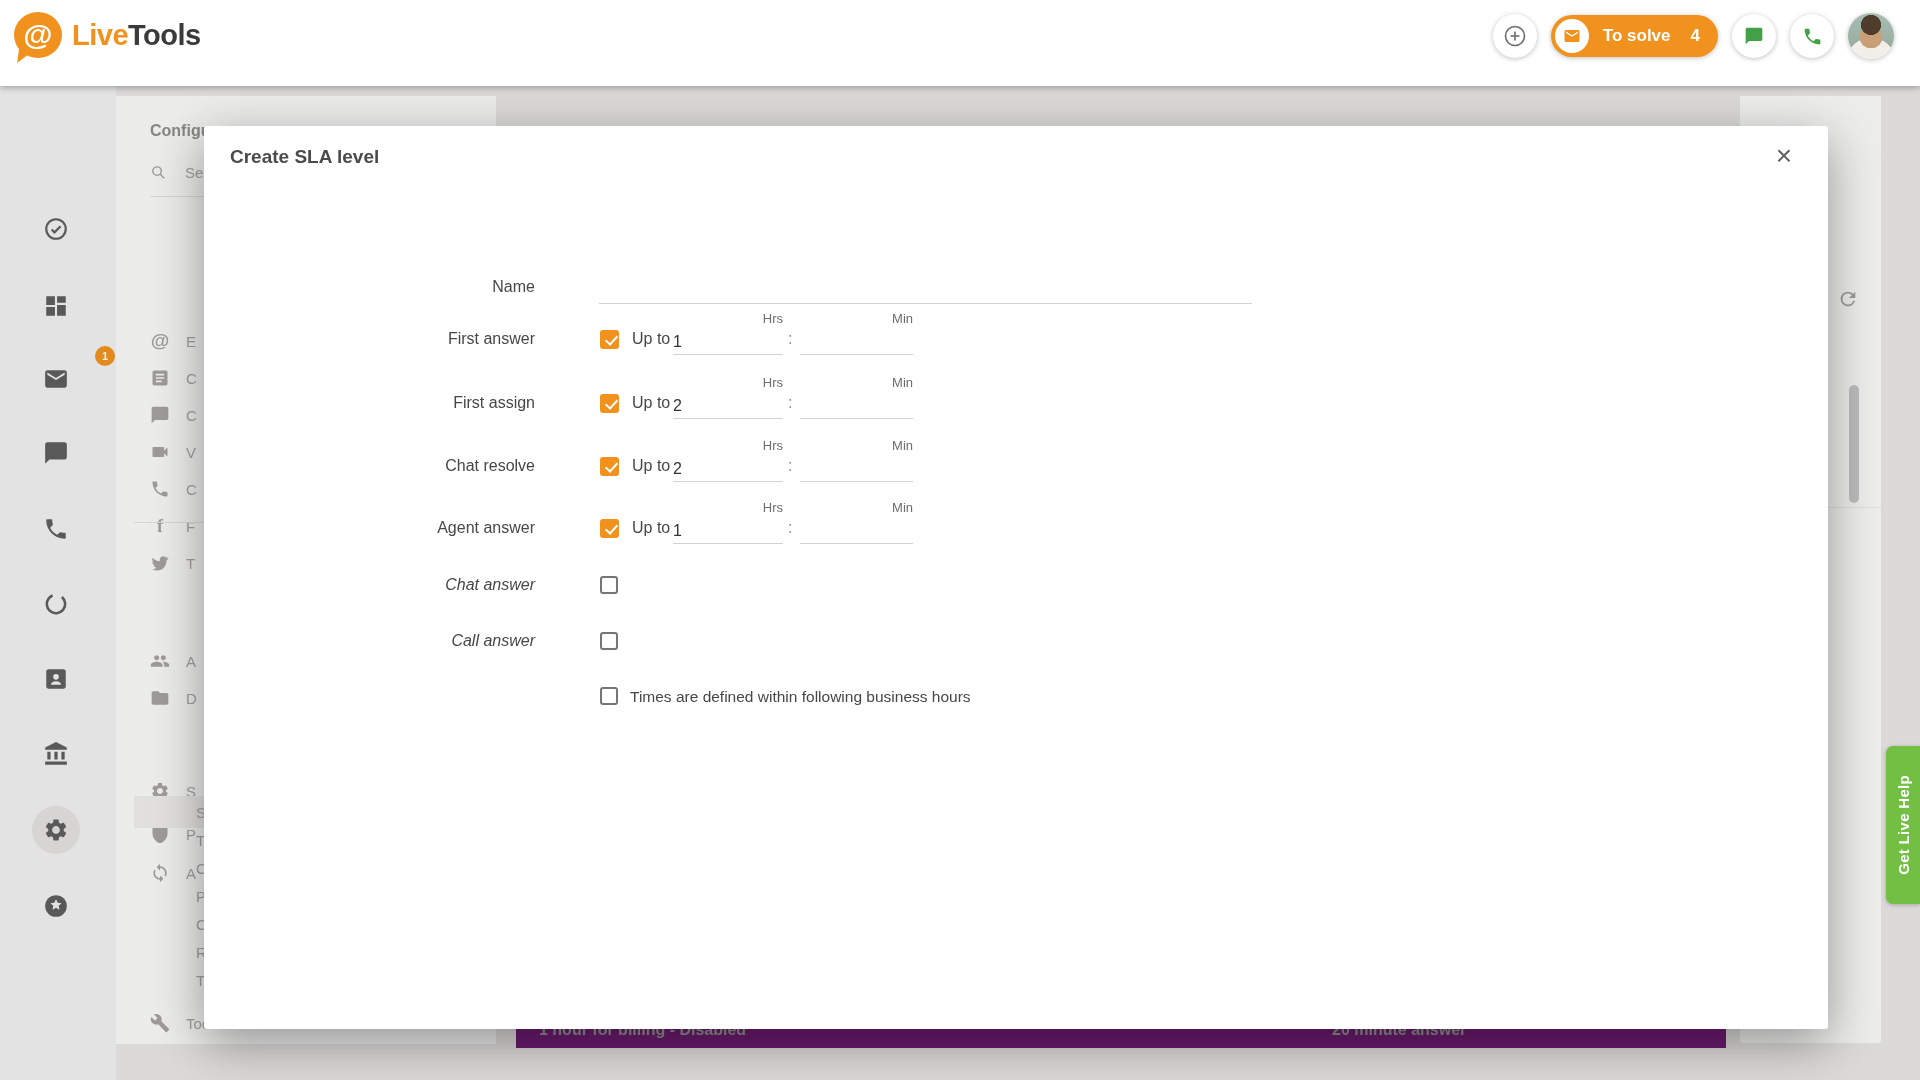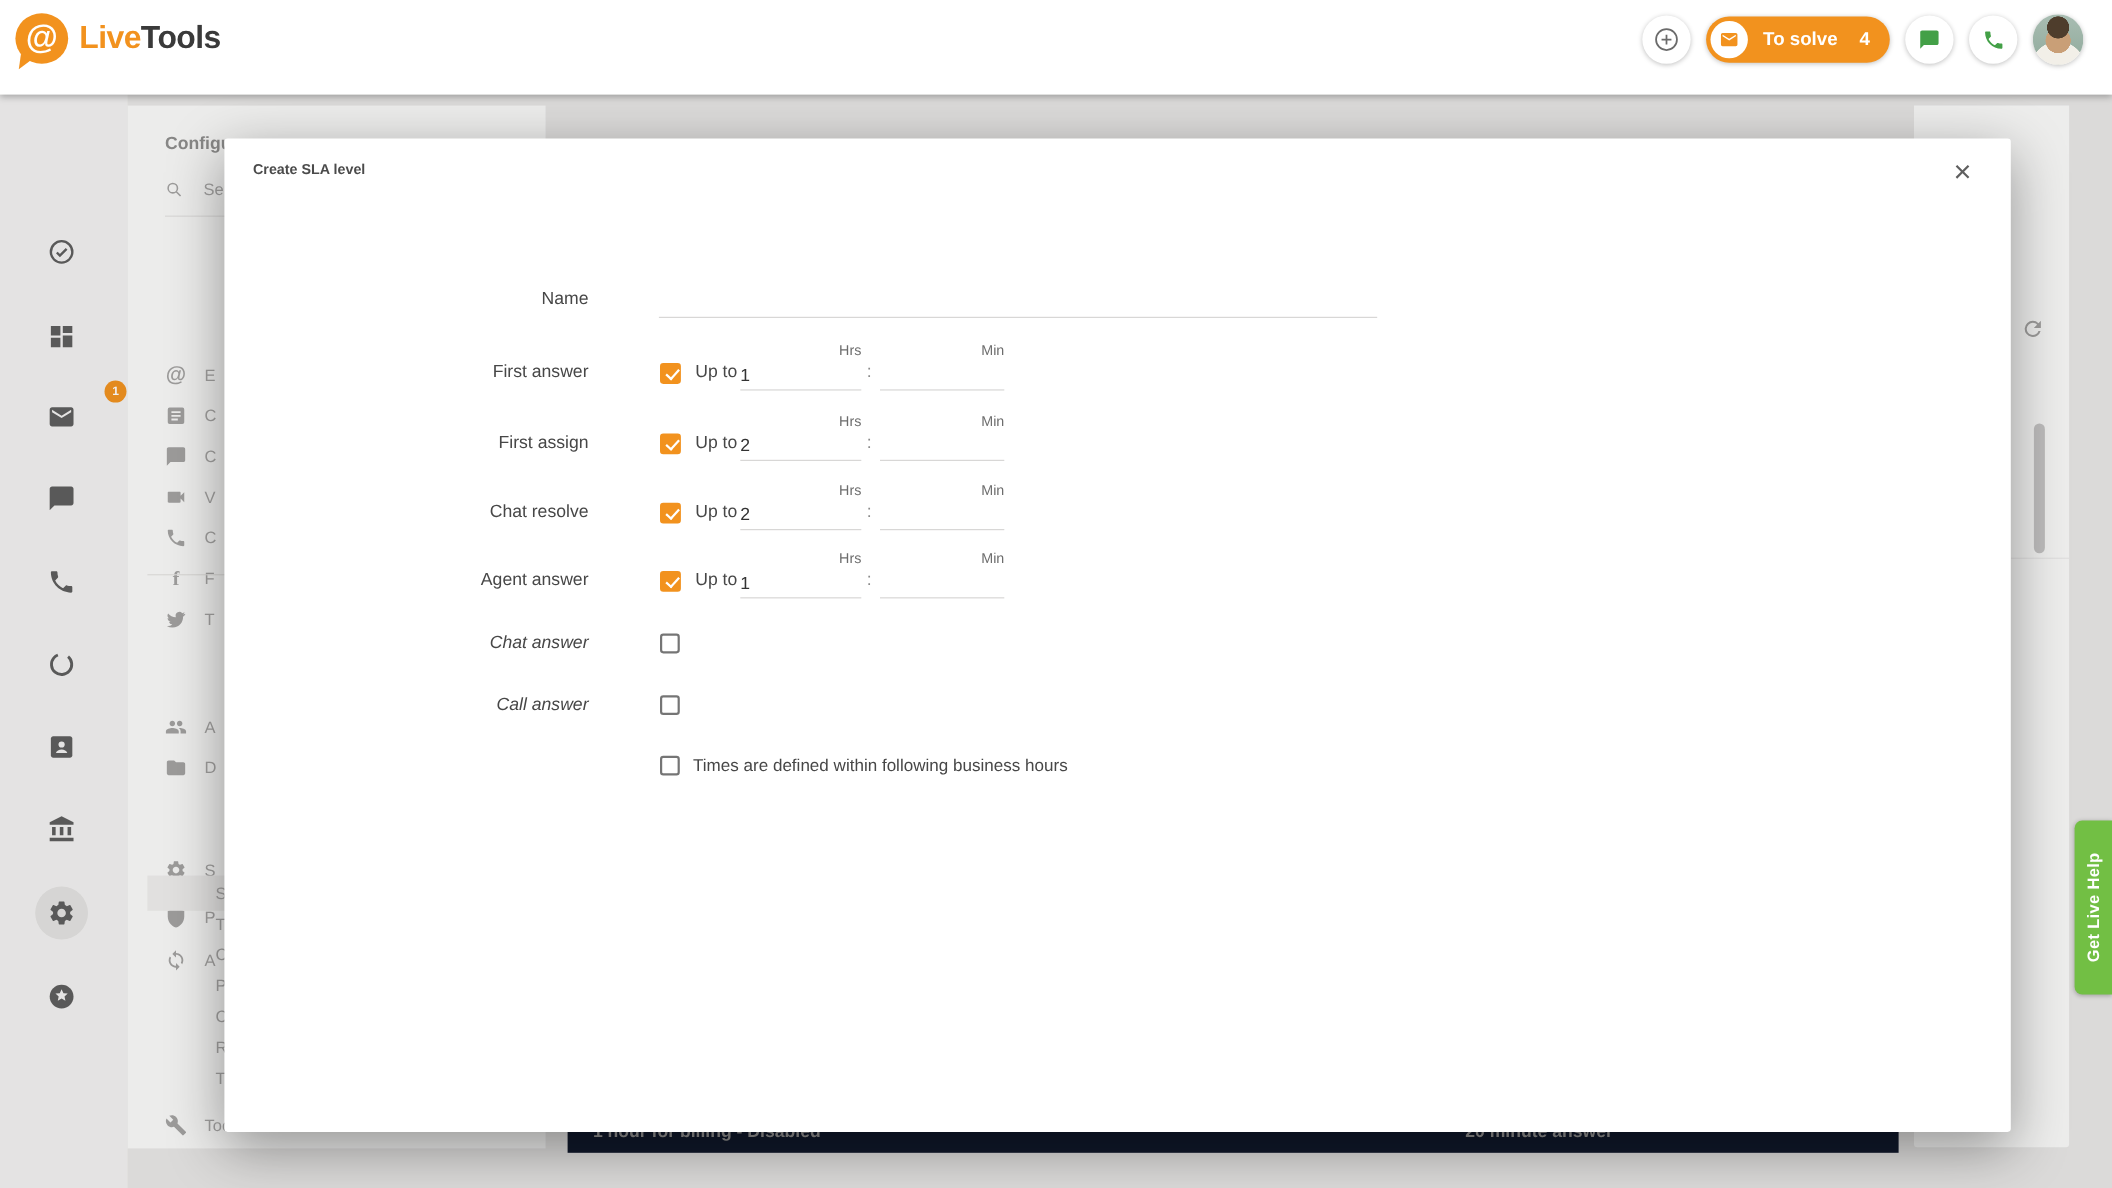--- a/index.html
+++ b/index.html
@@ -29,21 +29,21 @@
   .config-divider { position:absolute; left:34px; right:20px; top:100px; height:1px; background:#e4e3e2; }
   .cfg-item { position:absolute; left:34px; display:flex; align-items:center; gap:16px; height:30px; }
   .cfg-item svg { width:20px; height:20px; fill:#a5a4a3; }
   .cfg-item .at { font-size:19px; font-weight:bold; color:#a5a4a3; width:20px; text-align:center; }
   .cfg-item .fb { font-size:18px; font-weight:bold; color:#a5a4a3; width:20px; text-align:center; font-family:"Liberation Serif",serif;}
   .cfg-item span.ltr { font-size:15px; color:#a9a8a7; }
   .cfg-sub { position:absolute; left:80px; height:28px; display:flex; align-items:center; font-size:15px; color:#aaa9a8; }
   .cfg-hl { position:absolute; left:18px; right:0; height:32px; background:#efeeed; }
 
   
-  .bottom-band { position:absolute; left:516px; top:1012px; width:1210px; height:36px; background:#0f172a; }
+  .bottom-band { position:absolute; left:516px; top:1012px; width:1210px; height:36px; background:#701a75; }
   .band-text { position:absolute; top:9px; font-size:16px; font-weight:bold; color:#999897; }
   .band-cb { position:absolute; left:1248px; top:8px; width:16px; height:16px; border:2px solid #c2c1c0; border-radius:2px; }
 
   
   .right-card { position:absolute; left:1740px; top:96px; width:141px; height:947px; background:#fcfcfb; border-radius:0 0 3px 3px; }
   .right-card svg.refresh { position:absolute; left:97px; top:192px; width:22px; height:22px; fill:#a5a4a3; }
   .right-scrollbar { position:absolute; left:109px; top:289px; width:10px; height:118px; background:#c9c8c7; border-radius:5px; }
   .right-divider { position:absolute; left:88px; right:0; top:411px; height:1px; background:#eceaea; }
 
   
@@ -77,34 +77,34 @@
   .avatar { width:46px; height:46px; border-radius:50%; box-shadow:0 1px 5px rgba(0,0,0,0.25);
     background:
       radial-gradient(circle at 50% 26%, #4e3d2c 0 24%, rgba(0,0,0,0) 25%),
       radial-gradient(circle at 50% 52%, #c99f77 0 34%, rgba(0,0,0,0) 35%),
       radial-gradient(circle at 50% 108%, #f2efe8 0 45%, rgba(0,0,0,0) 46%),
       linear-gradient(#a9bdb2,#8fa99b); cursor:pointer; }
 
   
   .modal { position:absolute; left:204px; top:126px; width:1624px; height:903px; background:#fff;
     border-radius:3px; box-shadow:0 14px 50px rgba(0,0,0,0.38); z-index:30; }
-  .modal-title { position:absolute; left:26px; top:20px; font-size:13px; font-weight:bold; color:#4b4b4b; }
+  .modal-title { position:absolute; left:26px; top:20px; font-size:19px; font-weight:bold; color:#4b4b4b; }
   .modal-close { position:absolute; right:26px; top:12px; width:36px; height:36px; border:none; background:none;
     font-size:28px; color:#5f5f5f; cursor:pointer; line-height:36px; text-align:center; }
 
   .flabel { position:absolute; left:96px; width:235px; text-align:right; font-size:16px; color:#474747; }
   .underline-input { border:none; border-bottom:1px solid #d4d3d2; font-size:16px; color:#333;
     background:transparent; outline:none; font-family:inherit; height:26px; }
   .mini-label { font-size:13px; color:#6d6d6d; }
   .cb { width:19px; height:19px; border-radius:3px; position:absolute; background:#fff; border:2px solid #757575; }
   .cb.checked { background:var(--orange); border-color:var(--orange); }
   .cb.checked::after { content:""; position:absolute; left:6px; top:1px; width:5px; height:10px;
     border:solid #fff; border-width:0 2px 2px 0; transform:rotate(42deg); }
 
-  .name-row { position:absolute; left:0; top:121px; width:100%; height:46px;padding-left:12px; }
+  .name-row { position:absolute; left:0; top:136px; width:100%; height:46px;padding-left:12px; }
   .name-row .flabel { top:16px; }
   .name-row input { position:absolute; left:395px; top:16px; width:653px; }
 
   .trow { position:absolute; left:0; width:100%; height:46px; }
   .trow .flabel { top:19px; }
   .trow .cb { left:396px; top:19px; }
   .trow .upto { position:absolute; left:428px; top:19px; font-size:16px; color:#474747; }
   .trow .hrs-wrap { position:absolute; left:469px; top:0; width:110px; }
   .trow .colon { position:absolute; left:584px; top:19px; font-size:16px; color:#8a8a8a; }
   .trow .min-wrap { position:absolute; left:596px; top:0; width:113px; }

